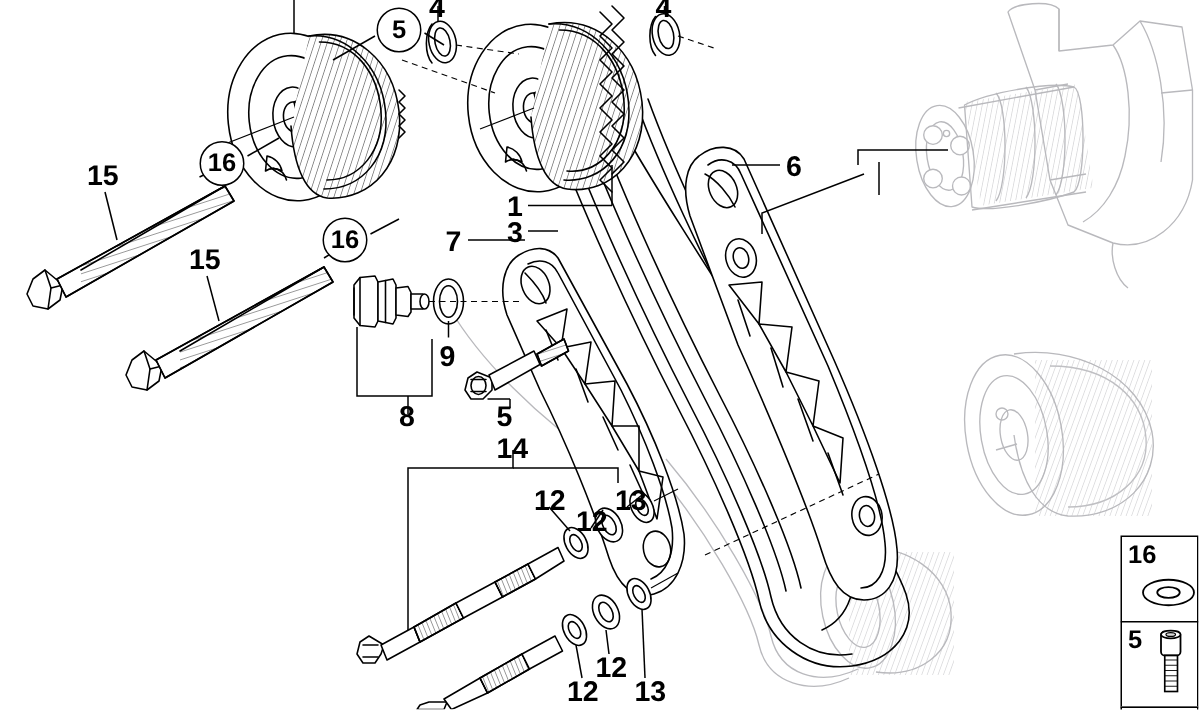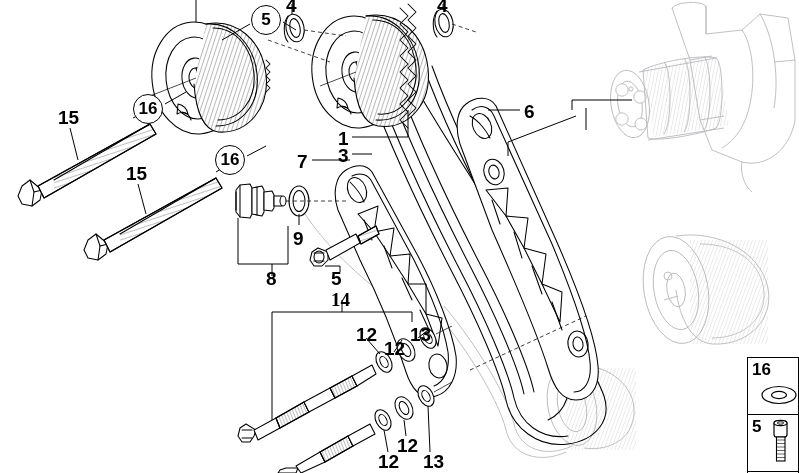--- a/index.html
+++ b/index.html
@@ -470,21 +470,21 @@
   <div class="callout cnum" style="left:58px;top:108px;">15</div>
   <div class="callout cnum" style="left:126px;top:164px;">15</div>
 
   <div class="callout cnum" style="left:338px;top:129px;">1</div>
   <div class="callout cnum" style="left:338px;top:146px;">3</div>
   <div class="callout cnum" style="left:524px;top:102px;">6</div>
   <div class="callout cnum" style="left:297px;top:152px;">7</div>
   <div class="callout cnum" style="left:293px;top:229px;">9</div>
   <div class="callout cnum" style="left:266px;top:269px;">8</div>
   <div class="callout cnum" style="left:331px;top:269px;">5</div>
-  <div class="callout cnum" style="left:331px;top:290px;font-family:Liberation Serif, serif;">14</div>
+  <div class="callout cnum" style="left:331px;top:290px;">14</div>
 
   <div class="callout cnum" style="left:356px;top:325px;">12</div>
   <div class="callout cnum" style="left:384px;top:339px;">12</div>
   <div class="callout cnum" style="left:410px;top:325px;">13</div>
 
   <div class="callout cnum" style="left:378px;top:452px;">12</div>
   <div class="callout cnum" style="left:397px;top:436px;">12</div>
   <div class="callout cnum" style="left:423px;top:452px;">13</div>
 
   <div style="position:absolute;left:747px;top:357px;width:52px;height:116px;">

